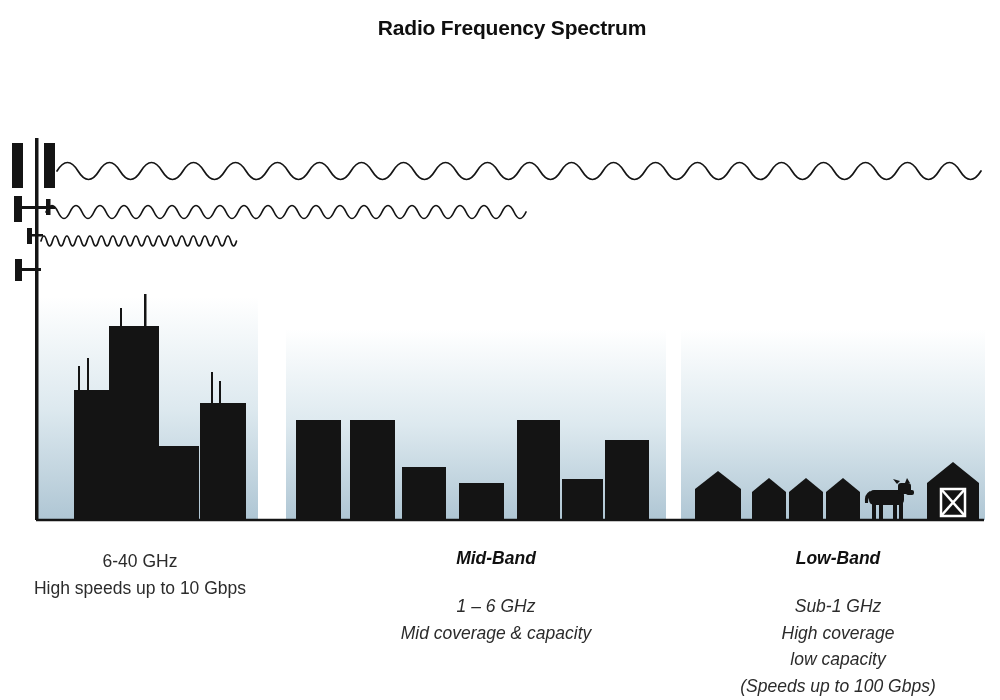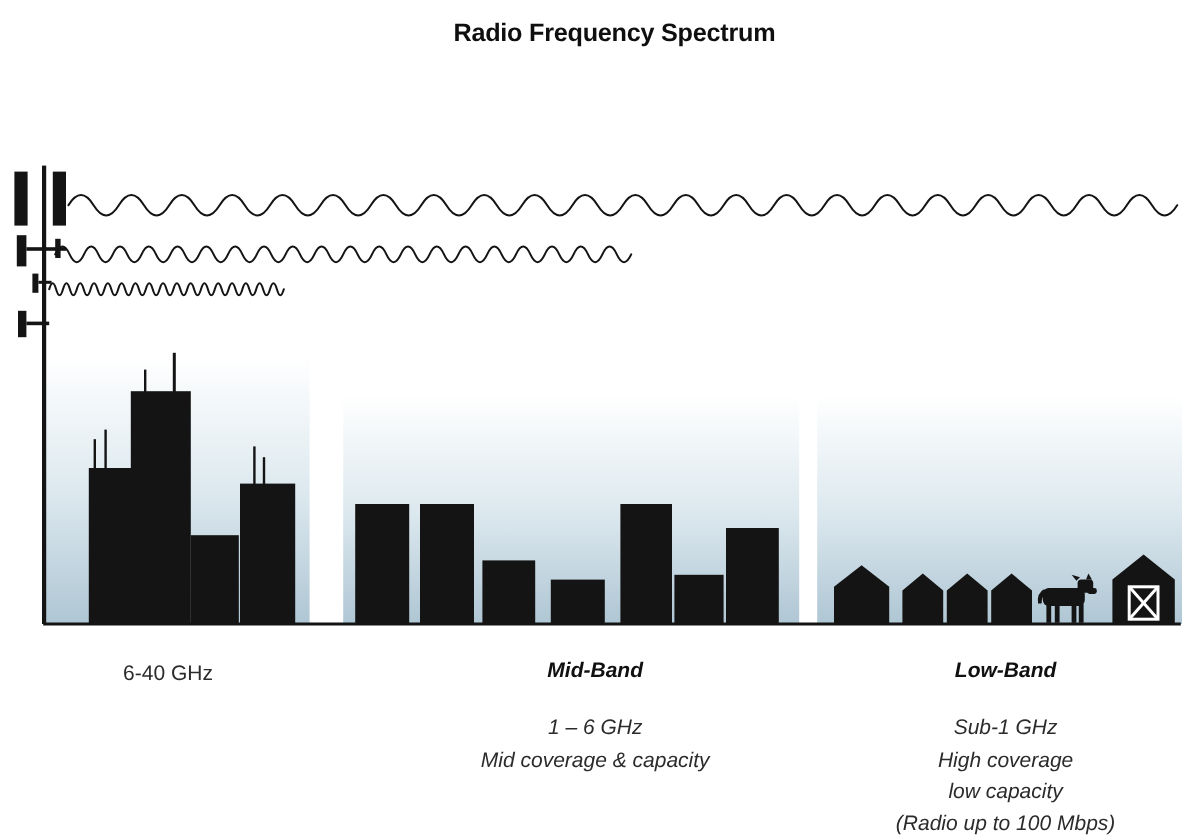--- a/index.html
+++ b/index.html
@@ -141,29 +141,30 @@
           <line x1="965" y1="489" x2="941" y2="516"></line>
         </g>
       </g>
     </g>
 
     <line x1="36" y1="520" x2="984" y2="520" stroke="#141414" stroke-width="2.5"></line>
   </svg>
 
   <div class="band-label col1">
     <div class="band-line">6-40 GHz</div>
+    <div class="band-line">High speeds up to 10 Gbps</div>
   </div>
 
   <div class="band-label col2">
     <div class="band-name">Mid-Band</div>
     <div class="band-line">1 – 6 GHz</div>
     <div class="band-line">Mid coverage &amp; capacity</div>
   </div>
 
   <div class="band-label col3">
     <div class="band-name">Low-Band</div>
     <div class="band-line">Sub-1 GHz</div>
     <div class="band-line">High coverage</div>
     <div class="band-line">low capacity</div>
-    <div class="band-line">(Radio up to 100 Mbps)</div>
+    <div class="band-line">(Speeds up to 100 Gbps)</div>
   </div>
 
 </div>
 
 </body></html>

